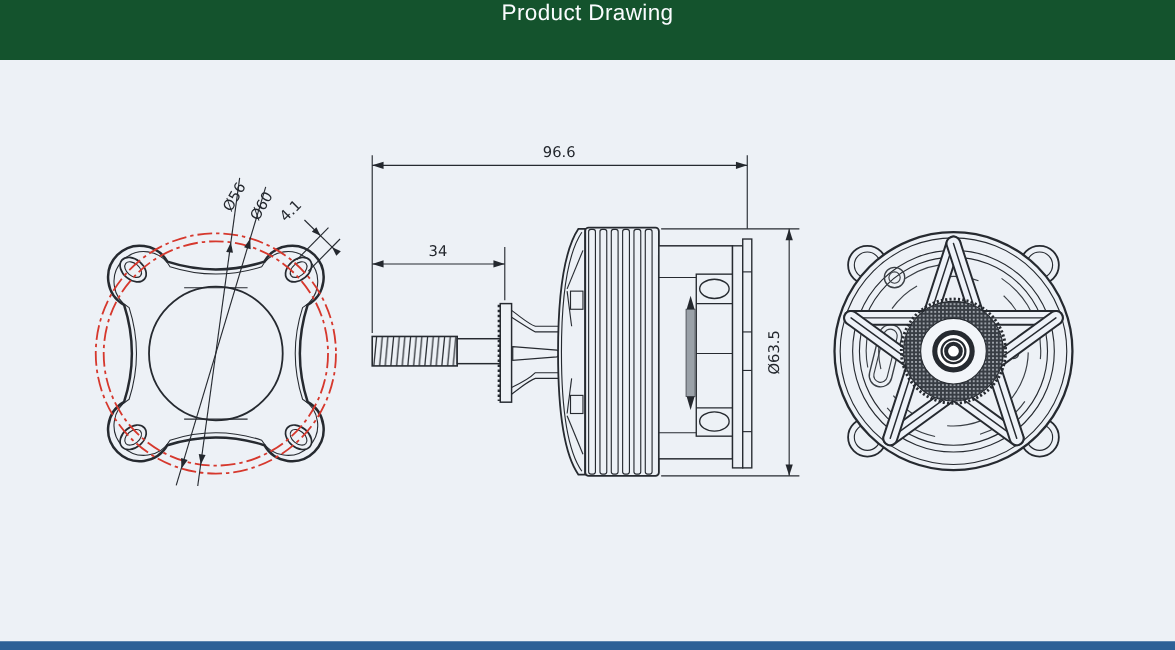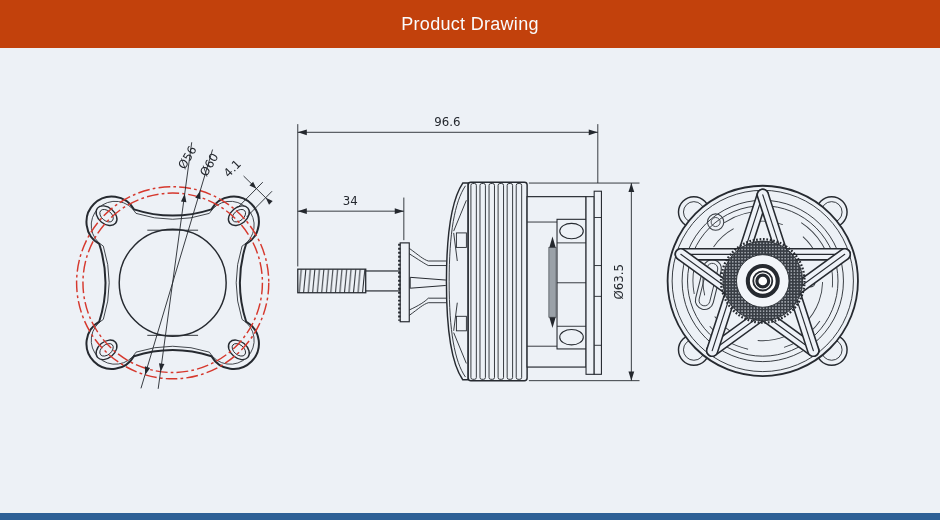--- a/index.html
+++ b/index.html
@@ -3,21 +3,21 @@
 <meta charset="utf-8">
 <style>
   html,body{margin:0;padding:0;}
   body{
     width:940px;height:520px;overflow:hidden;position:relative;
     background:#edf1f6;
     font-family:"Liberation Sans", sans-serif;
   }
   .title-bar{
     position:absolute;top:0;left:0;width:940px;height:48px;
-    background:#c2410c;display:flex;align-items:center;justify-content:center;
+    background:#14532d;display:flex;justify-content:center;
   }
   .title-bar h1{
     margin:0;font-size:18px;font-weight:500;color:#fafcfe;letter-spacing:.3px;
     font-family:"Liberation Sans", sans-serif;
   }
   .canvas{position:absolute;top:48px;left:0;width:940px;height:465px;}
   .canvas svg{display:block;}
   .footer-bar{
     position:absolute;left:0;bottom:0;width:940px;height:7px;background:#2d6096;
   }

